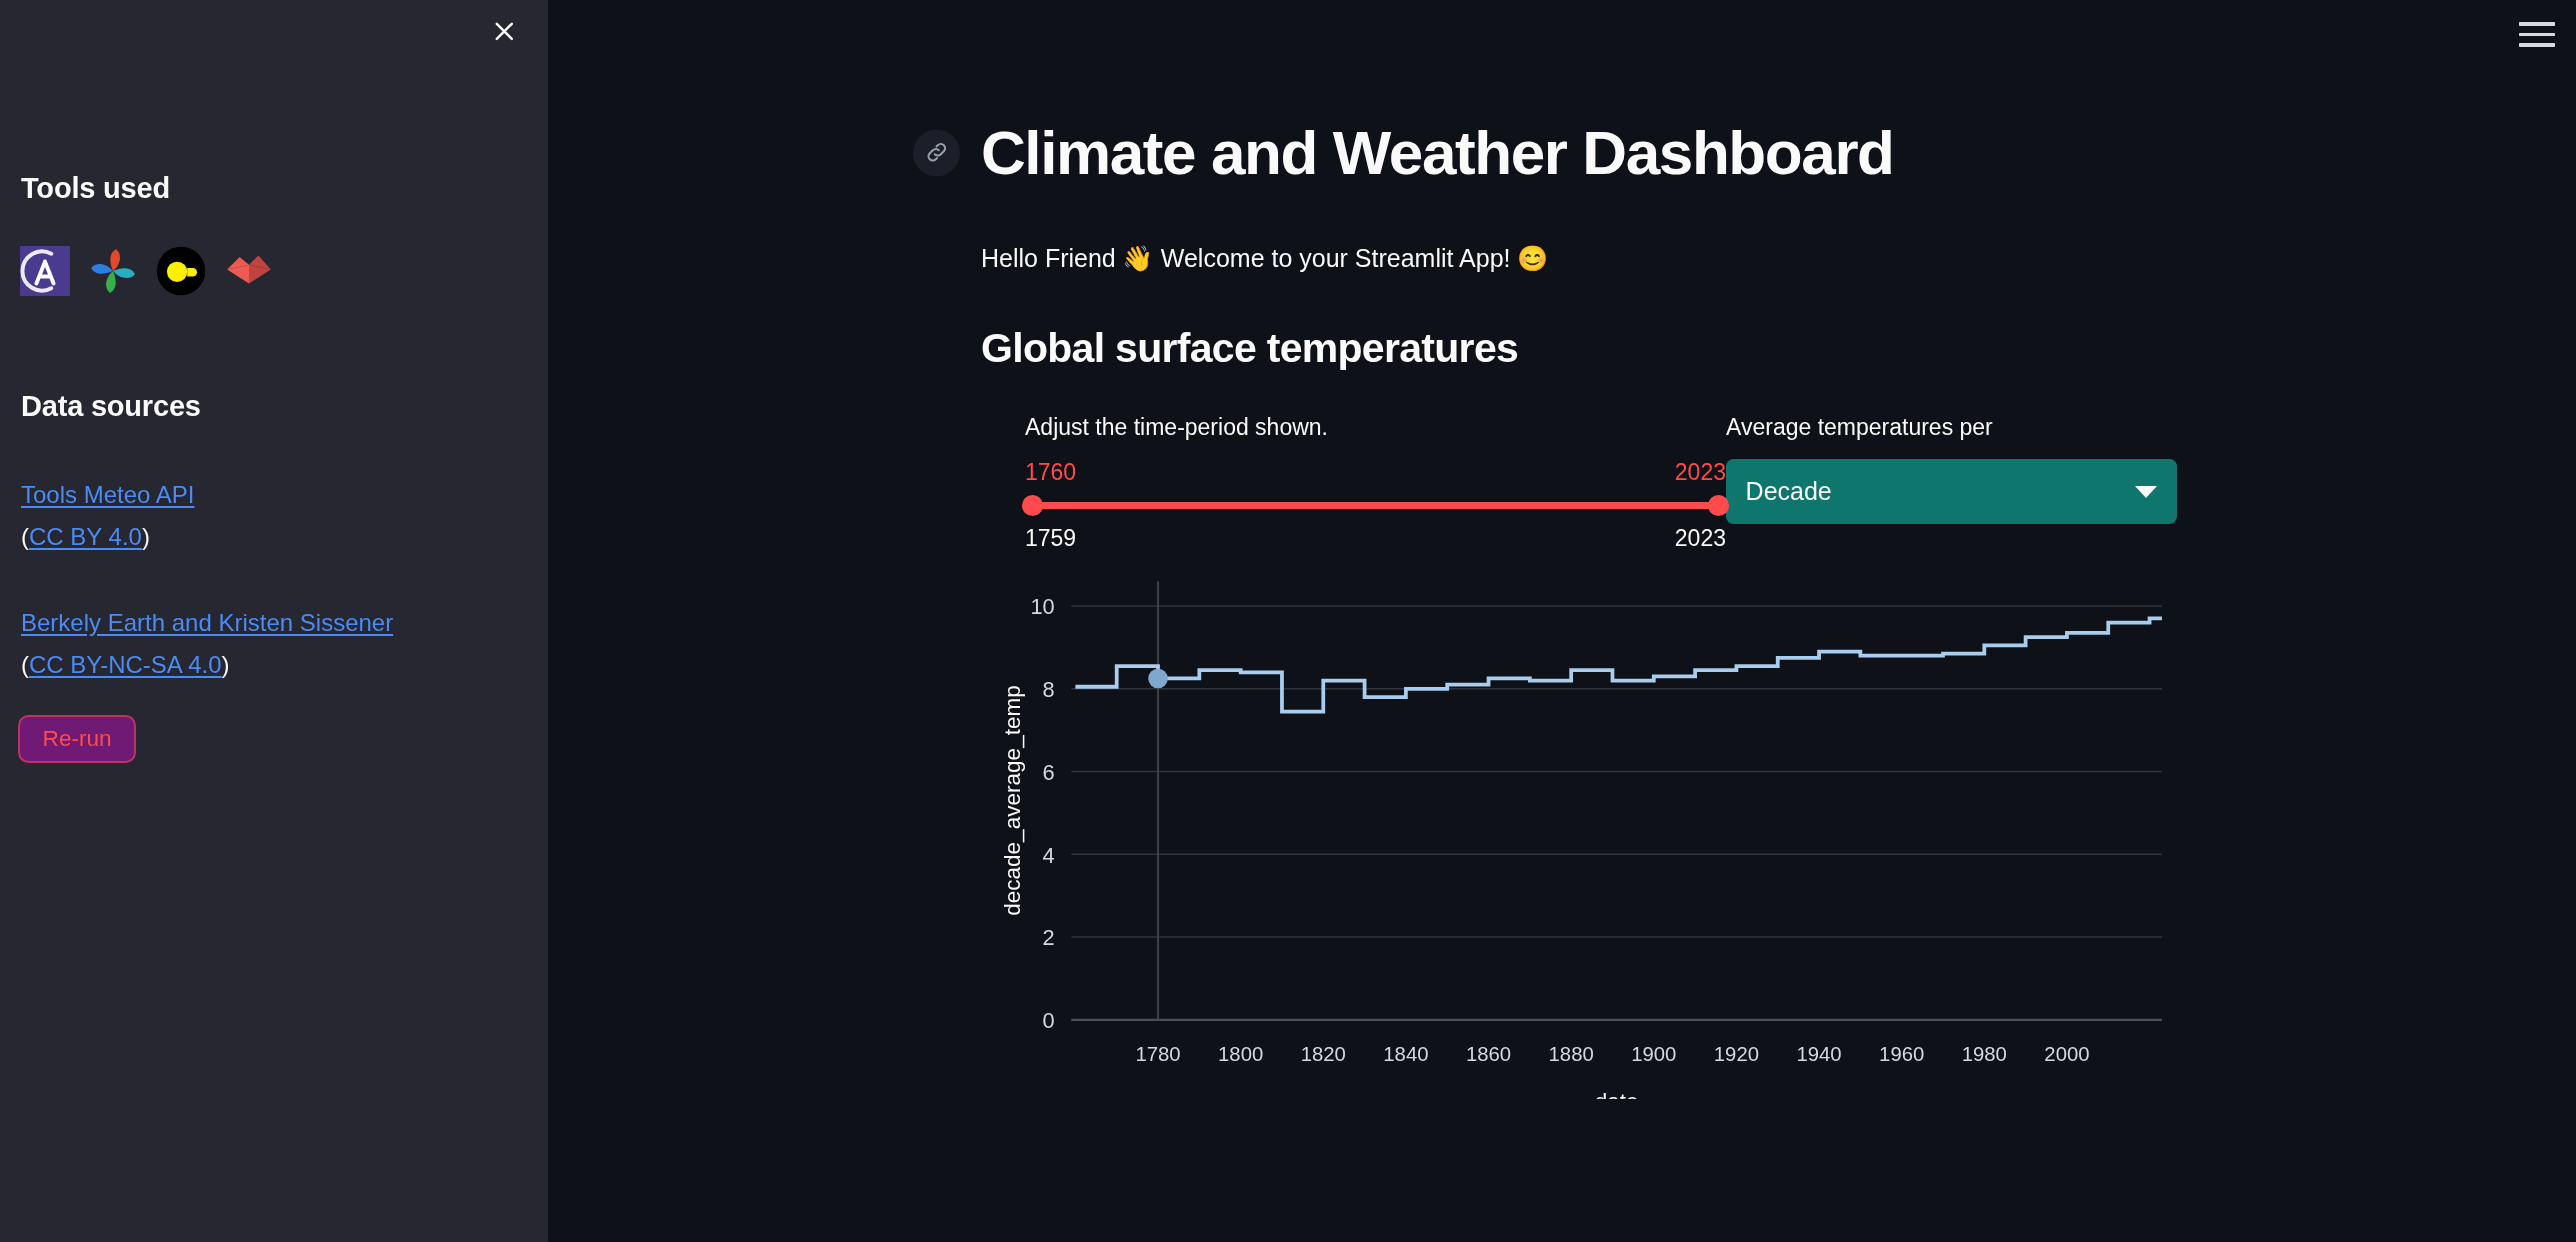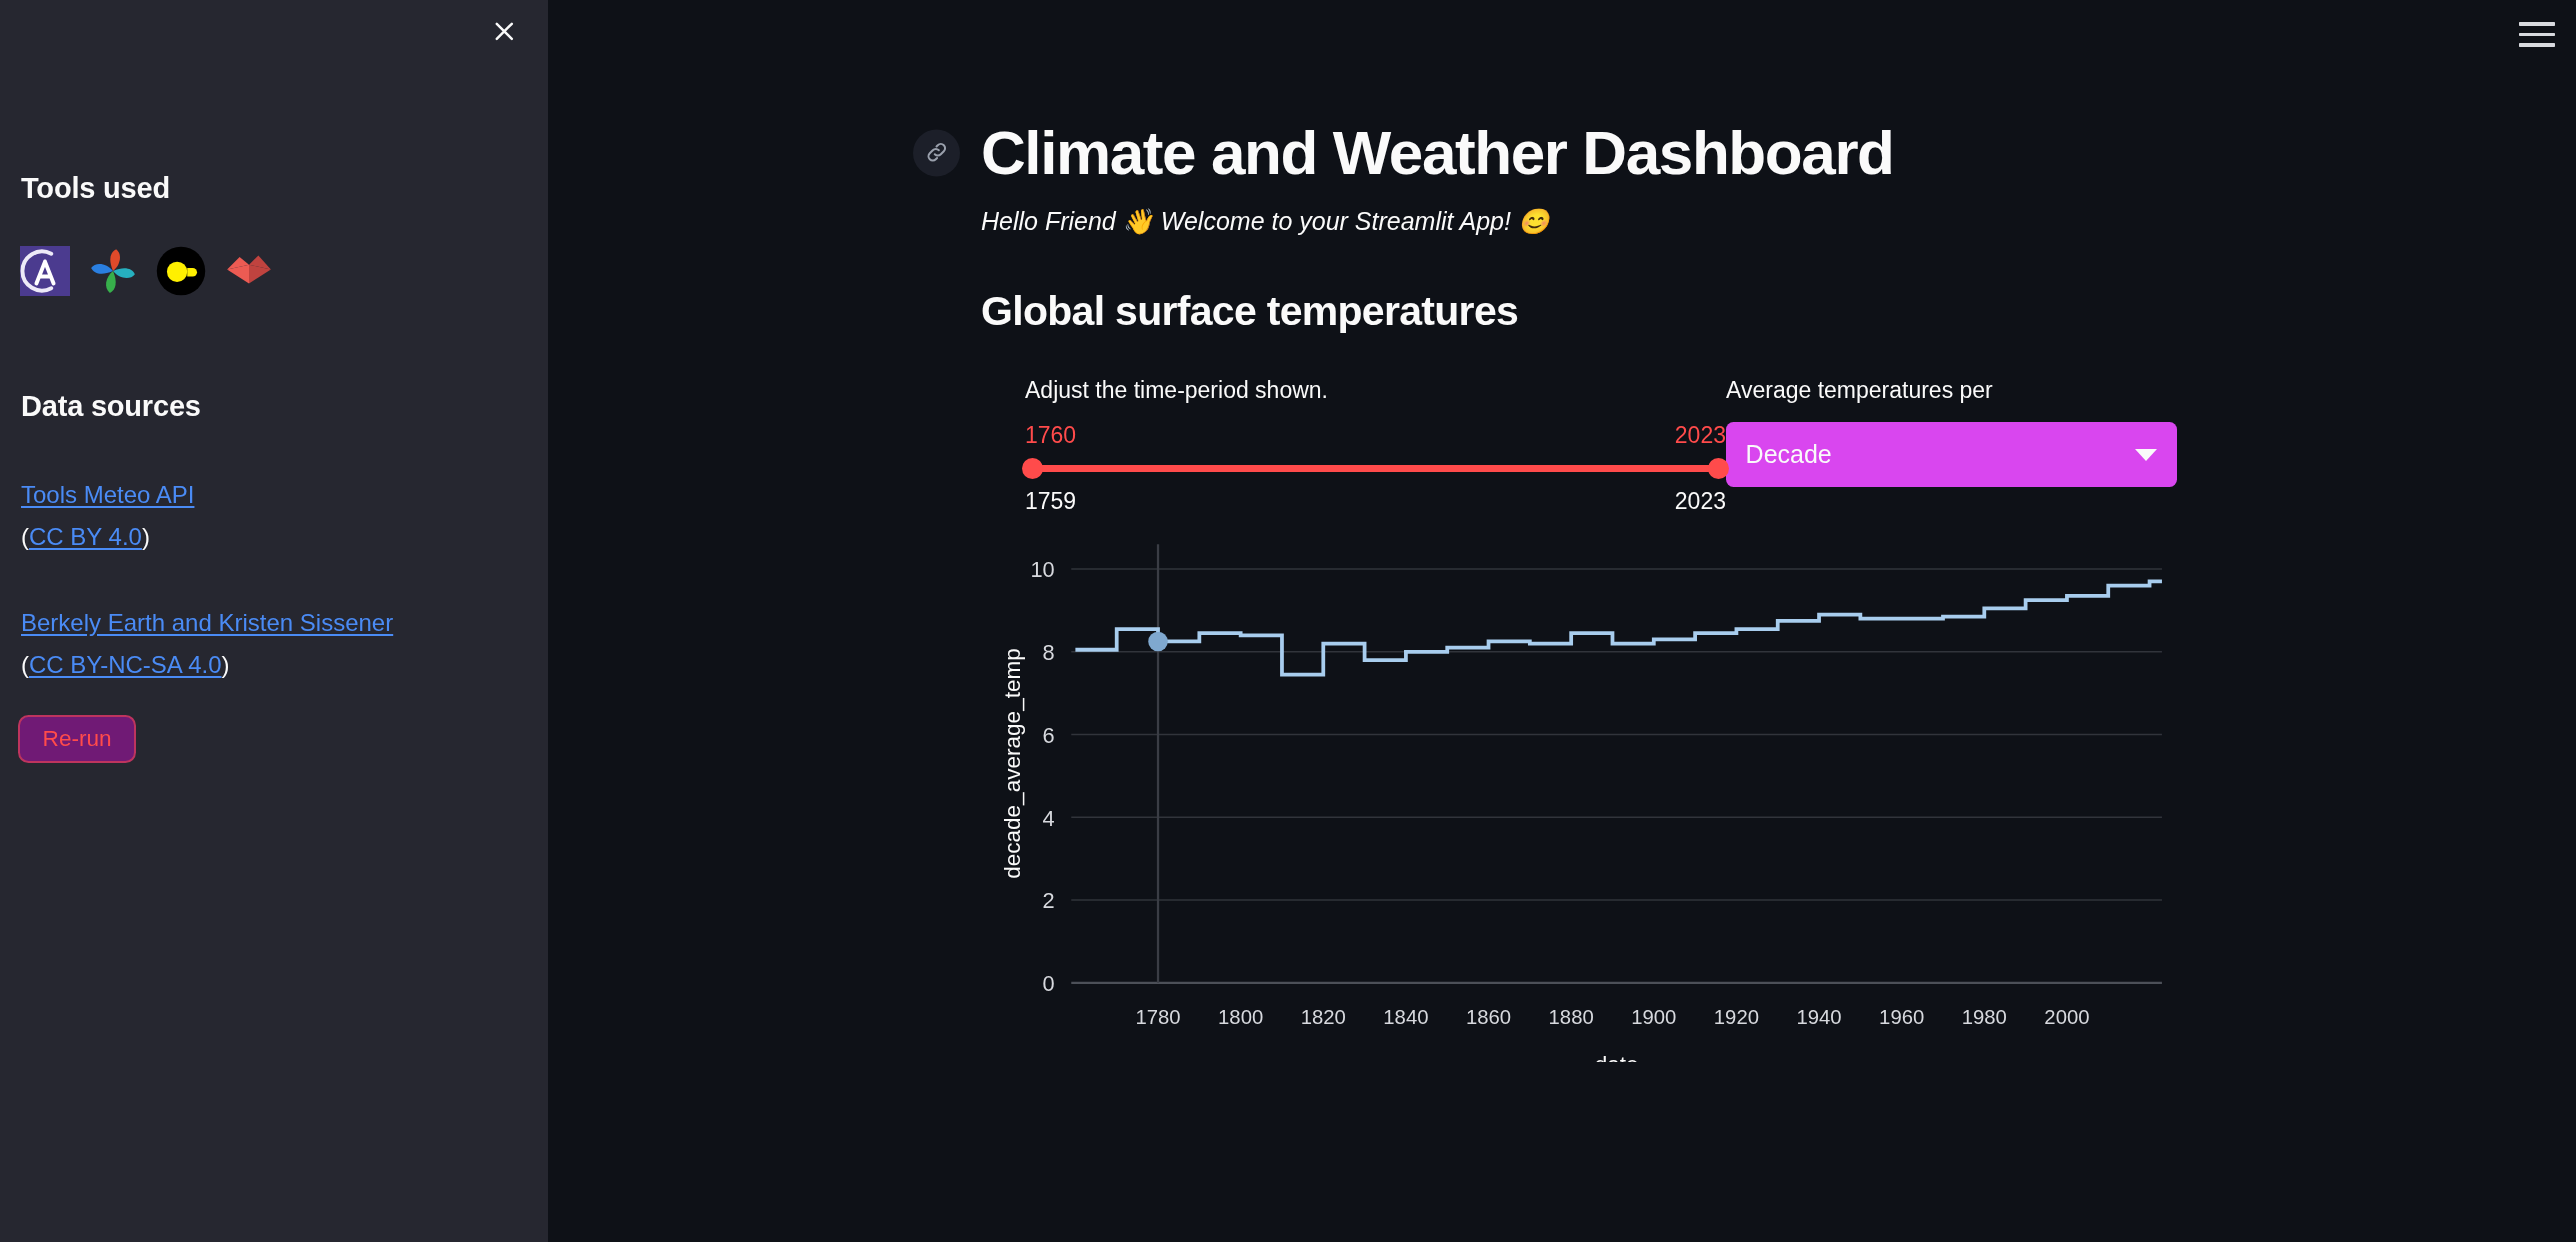--- a/index.html
+++ b/index.html
@@ -94,25 +94,24 @@
   }
   #page-title {
     color: #FAFAFA;
     font-size: 62px;
     font-weight: 700;
     letter-spacing: -1.4px;
     line-height: 1.05;
     white-space: nowrap;
   }
   #greeting {
-    margin-top: 18px;
+    margin-top: 55px;
     color: #FAFAFA;
     font-size: 25px;
     line-height: 1.5;
-    font-style: italic;
   }
   #section-heading {
     margin-top: 47px;
     color: #FAFAFA;
     font-size: 41px;
     font-weight: 700;
     letter-spacing: -0.7px;
   }
 
   
@@ -142,21 +141,21 @@
   #thumb-min { left: -3px; }
   #thumb-max { right: -3px; }
   #slider-bounds {
     display: flex; justify-content: space-between;
     color: #FAFAFA; font-size: 23px; margin-top: 7.5px;
   }
 
   #select-box {
     margin-top: 16.6px;
     height: 65px; width: 451px;
-    background: #d946ef;
+    background: #0f766e;
     border-radius: 7.5px;
     display: flex; align-items: center;
     padding: 0 19.6px;
     cursor: pointer;
   }
   #select-value { color: #FAFAFA; font-size: 25px; flex: 1 1 auto; }
   #select-caret {
     width: 0; height: 0;
     border-left: 11.3px solid transparent;
     border-right: 11.3px solid transparent;

